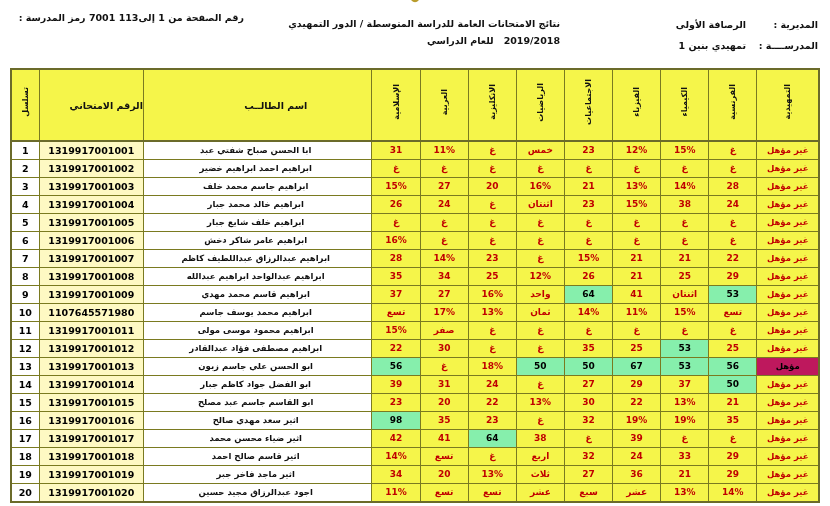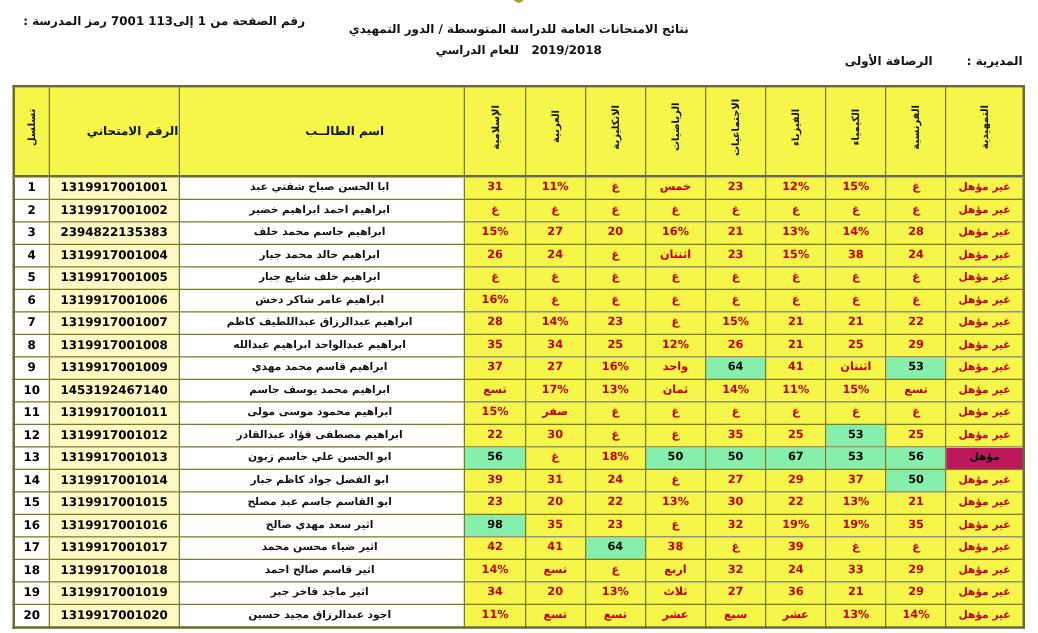--- a/index.html
+++ b/index.html
@@ -10,27 +10,27 @@
     color:#111;
   }
   .page{position:relative;width:830px;height:506px;}
 
   
   .header{position:relative;height:68px;width:830px;}
   .hdr-right{
     position:absolute;top:14px;right:12px;width:250px;text-align:right;
     font-size:9.5px;font-weight:bold;line-height:21px;
   }
-  .hdr-right .row{white-space:nowrap;margin-top:25px;}
+  .hdr-right .row{white-space:nowrap;}
   .hdr-right .lbl{display:inline-block;min-width:64px;}
   .hdr-right .val{display:inline-block;margin-right:8px;}
 
   .hdr-center{
     position:absolute;top:16px;left:0;right:0;margin:0 auto;width:290px;
-    text-align:center;font-size:9.5px;font-weight:bold;line-height:15px;
+    font-size:9.5px;font-weight:bold;line-height:15px;
   }
   .hdr-center .l2{margin-top:2px;}
   .hdr-center .year{direction:ltr;display:inline-block;margin-left:10px;}
 
   .emblem{
     position:absolute;top:-16px;left:50%;transform:translateX(-50%);
     width:34px;height:30px;
   }
 
   .hdr-left{
@@ -197,21 +197,21 @@
             <td class="status">غير مؤهل</td>
             <td class="grade">28</td>
             <td class="grade pct">14%</td>
             <td class="grade pct">13%</td>
             <td class="grade">21</td>
             <td class="grade pct">16%</td>
             <td class="grade">20</td>
             <td class="grade">27</td>
             <td class="grade pct">15%</td>
             <td class="name">ابراهيم جاسم محمد خلف</td>
-            <td class="exam">2394822135383</td>
+            <td class="exam">1319917001003</td>
             <td class="seq">3</td>
           </tr>
           <tr>
             <td class="status">غير مؤهل</td>
             <td class="grade">24</td>
             <td class="grade">38</td>
             <td class="grade pct">15%</td>
             <td class="grade">23</td>
             <td class="grade">اثنتان</td>
             <td class="grade">غ</td>
@@ -295,21 +295,21 @@
             <td class="status">غير مؤهل</td>
             <td class="grade">تسع</td>
             <td class="grade pct">15%</td>
             <td class="grade pct">11%</td>
             <td class="grade pct">14%</td>
             <td class="grade">ثمان</td>
             <td class="grade pct">13%</td>
             <td class="grade pct">17%</td>
             <td class="grade">تسع</td>
             <td class="name">ابراهيم محمد يوسف جاسم</td>
-            <td class="exam">1453192467140</td>
+            <td class="exam">1107645571980</td>
             <td class="seq">10</td>
           </tr>
           <tr>
             <td class="status">غير مؤهل</td>
             <td class="grade">غ</td>
             <td class="grade">غ</td>
             <td class="grade">غ</td>
             <td class="grade">غ</td>
             <td class="grade">غ</td>
             <td class="grade">غ</td>

